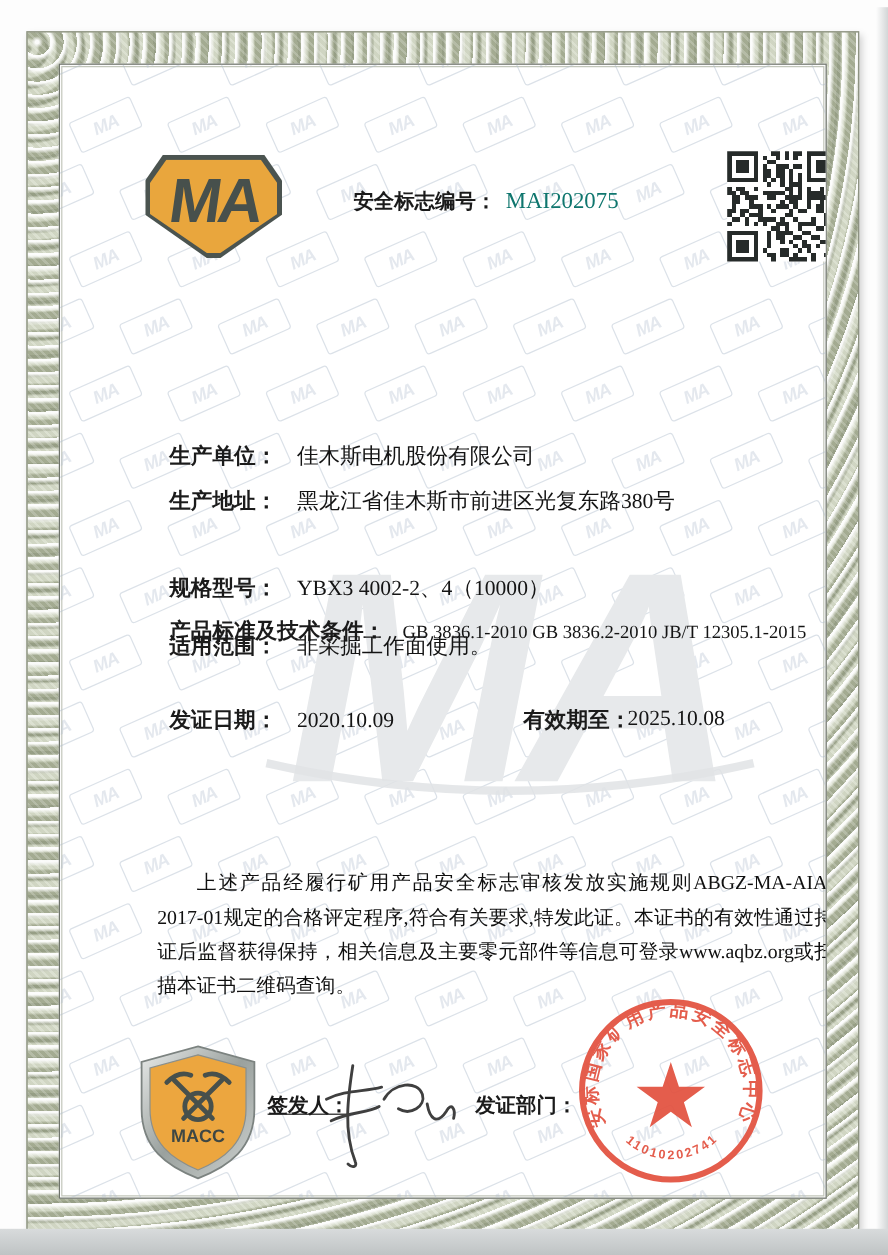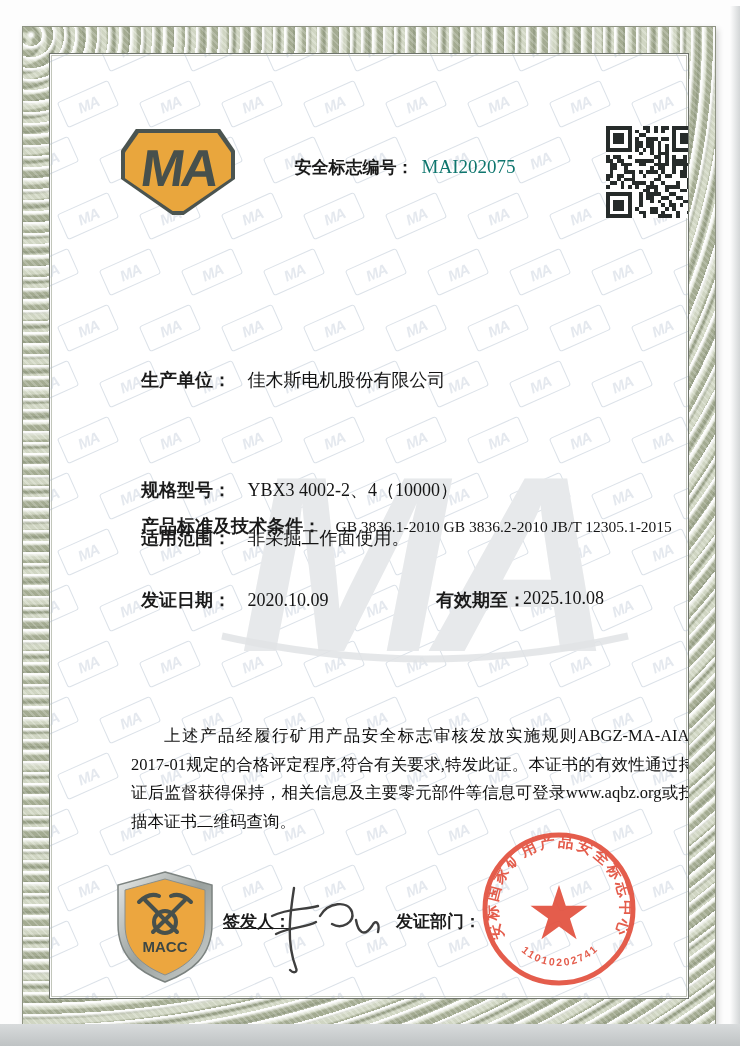--- a/index.html
+++ b/index.html
@@ -488,20 +488,24 @@
           <rect x="16" y="24" width="1" height="1" fill="#262b2a"></rect>
           <rect x="17" y="24" width="1" height="1" fill="#262b2a"></rect>
           <rect x="19" y="24" width="1" height="1" fill="#262b2a"></rect>
         </svg>
 
 
       <div class="row r3">
         <span class="lbl">生产单位：</span>
         <span class="val">佳木斯电机股份有限公司</span>
       </div>
+      <div class="row r4">
+        <span class="lbl">生产地址：</span>
+        <span class="val">黑龙江省佳木斯市前进区光复东路380号</span>
+      </div>
       <div class="row r6">
         <span class="lbl">规格型号：</span>
         <span class="val">YBX3 4002-2、4（10000）</span>
       </div>
       <div class="row r7">
         <span class="lbl">产品标准及技术条件：</span>
         <span class="val">GB 3836.1-2010 GB 3836.2-2010 JB/T 12305.1-2015</span>
       </div>
       <div class="row r8">
         <span class="lbl">适用范围：</span>

